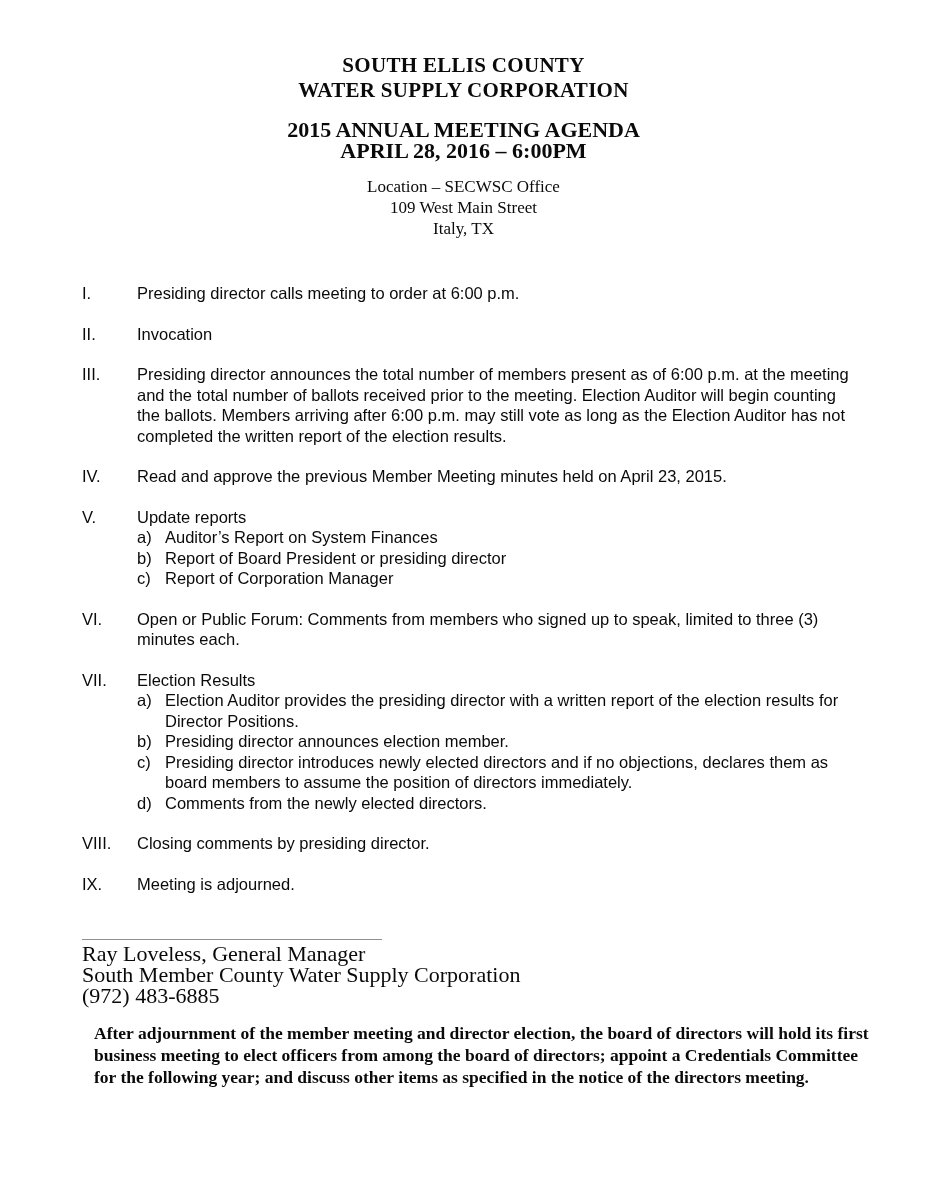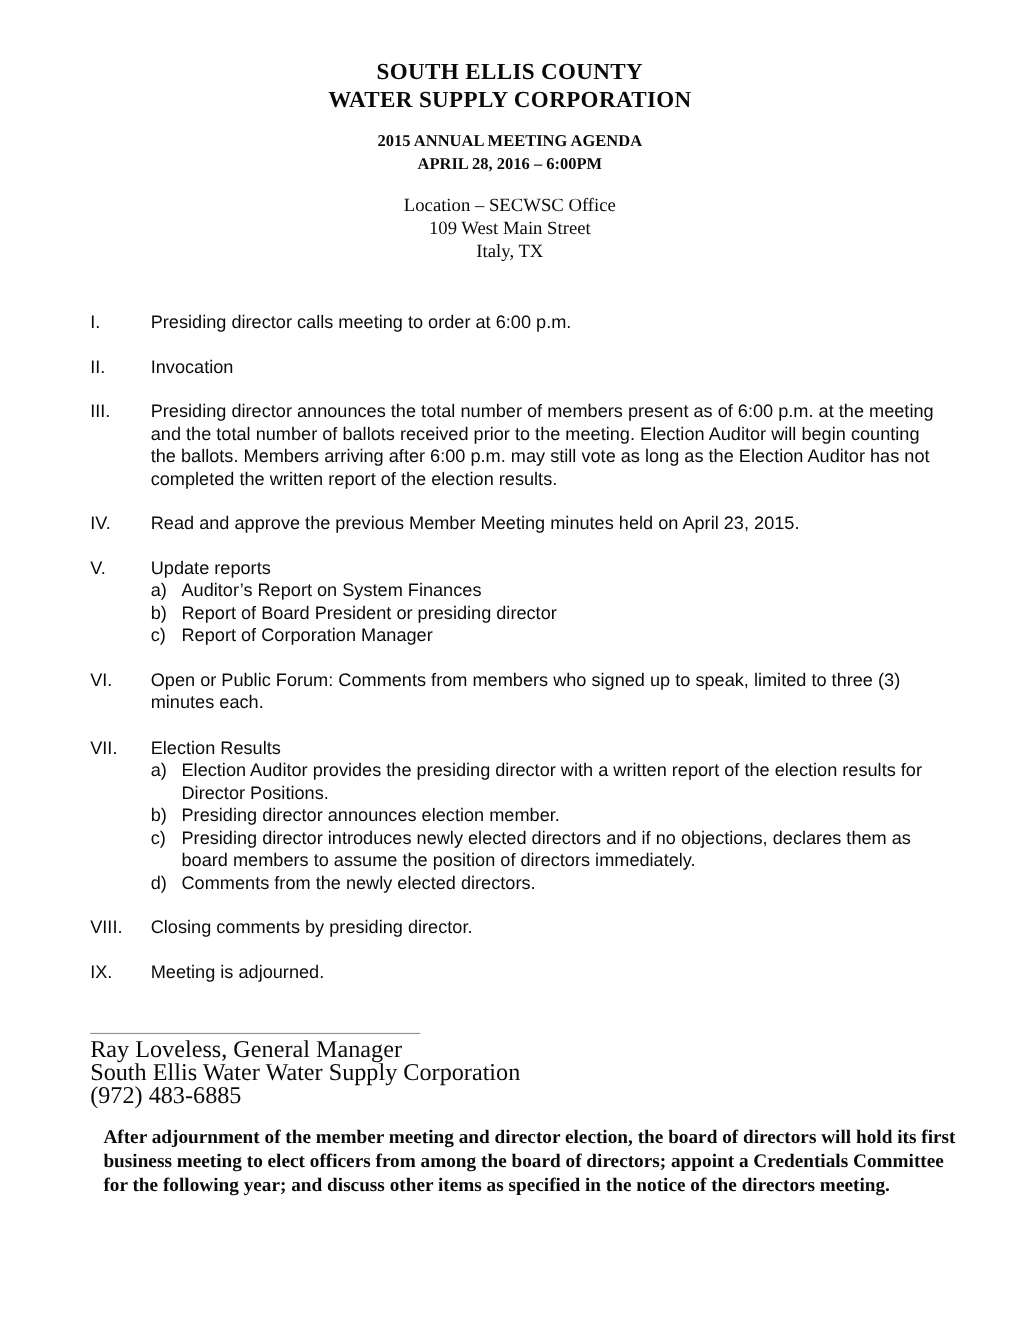--- a/index.html
+++ b/index.html
@@ -23,21 +23,21 @@
     font-family: "Liberation Serif", "DejaVu Serif", serif;
   }
   .org-title {
     font-size: 21px;
     line-height: 25px;
     font-weight: bold;
     letter-spacing: 0.3px;
   }
   .meeting-title {
     margin-top: 16px;
-    font-size: 15px;
+    font-size: 22px;
     line-height: 21px;
     font-weight: bold;
   }
   .location-block {
     margin-top: 15px;
     font-size: 17px;
     line-height: 21px;
     font-weight: normal;
   }
   
@@ -207,18 +207,18 @@
       <div class="item-body">
         <div>Meeting is adjourned.</div>
       </div>
     </div>
 
   </main>
 
   <footer class="doc-footer">
     <div class="sig-rule"></div>
     <div class="sig-line">Ray Loveless, General Manager</div>
-    <div class="sig-line">South Ellis Water Water Supply Corporation</div>
+    <div class="sig-line">South Member County Water Supply Corporation</div>
     <div class="sig-line">(972) 483-6885</div>
     <p class="footer-note">After adjournment of the member meeting and director election, the board of directors will hold its first business meeting to elect officers from among the board of directors; appoint a Credentials Committee for the following year; and discuss other items as specified in the notice of the directors meeting.</p>
   </footer>
 
 </div>
 
 </body></html>

